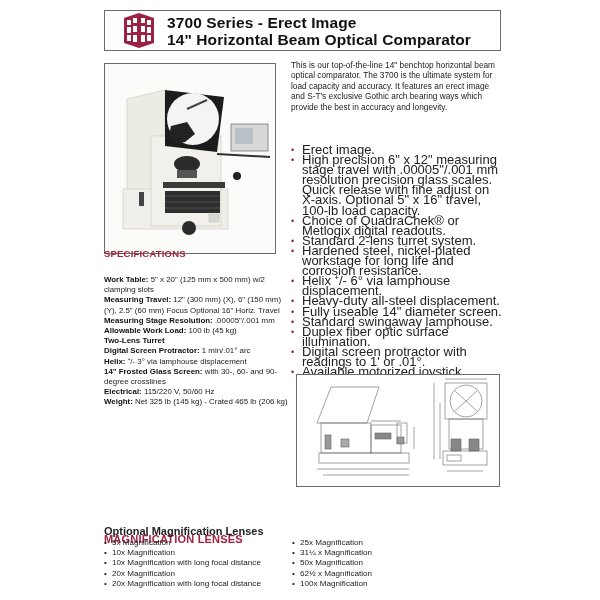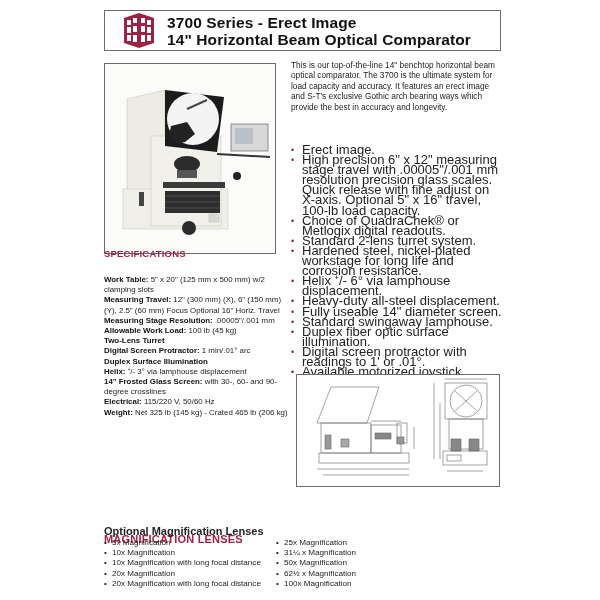--- a/index.html
+++ b/index.html
@@ -32,21 +32,21 @@
   
   .drawing { left:296px; top:374px; width:204px; height:113px; border:1.5px solid #6b6b6b; box-sizing:border-box; background:#fff; }
 
   
   .mag-head { left:104px; top:533px; font-size:11px; font-weight:bold; color:#a3203f; letter-spacing:0.2px; }
   .mag-sub { left:104px; top:525px; font-size:11px; font-weight:bold; color:#222;text-align:center; }
   .mag-col { margin:0; padding:0; list-style:none; font-size:8.1px; line-height:10.2px; color:#222; }
   .mag-col li { position:relative; padding-left:8px; }
   .mag-col li::before { content:"\2022"; position:absolute; left:0; top:0; }
   .mag-left { left:104px; top:538px; }
-  .mag-right { left:276px; top:538px; }
+  .mag-right { left:292px; top:538px; }
 </style>
 </head>
 <body>
 
 <div class="abs header"></div>
 <div class="abs logo">
   <svg width="40" height="37" viewBox="0 0 40 37">
     <polygon points="5,6 20,1 35,6 35,31 20,36 5,31" fill="#9b2242"></polygon>
     <g fill="#ffffff">
       <rect x="8" y="8" width="4" height="5"></rect>
@@ -117,21 +117,20 @@
 </ul>
 
 <div class="abs spec-head">SPECIFICATIONS</div>
 <div class="abs specs">
   <div><b>Work Table:</b><span> 5" x 20" (125 mm x 500 mm) w/2 clamping slots</span></div>
   <div><b>Measuring Travel:</b><span> 12" (300 mm) (X), 6" (150 mm) (Y), 2.5" (60 mm) Focus Optional 16" Horiz. Travel</span></div>
   <div><b>Measuring Stage Resolution:</b><span> .00005"/.001 mm</span></div>
   <div><b>Allowable Work Load:</b><span> 100 lb (45 kg)</span></div>
   <div><b>Two-Lens Turret</b><span></span></div>
   <div><b>Digital Screen Protractor:</b><span> 1 min/.01° arc</span></div>
-  <div><b>Duplex Surface Illumination</b><span></span></div>
   <div><b>Helix:</b><span> ⁺/- 3° via lamphouse displacement</span></div>
   <div><b>14" Frosted Glass Screen:</b><span> with 30-, 60- and 90-degree crosslines</span></div>
   <div><b>Electrical:</b><span> 115/220 V, 50/60 Hz</span></div>
   <div><b>Weight:</b><span> Net 325 lb (145 kg) - Crated 465 lb (206 kg)</span></div>
 </div>
 
 <div class="abs drawing">
   <svg width="201" height="110" viewBox="0 0 201 110" fill="none" stroke="#666" stroke-width="0.6">
 
     <polygon points="20,48 34,12 82,12 70,48"></polygon>

